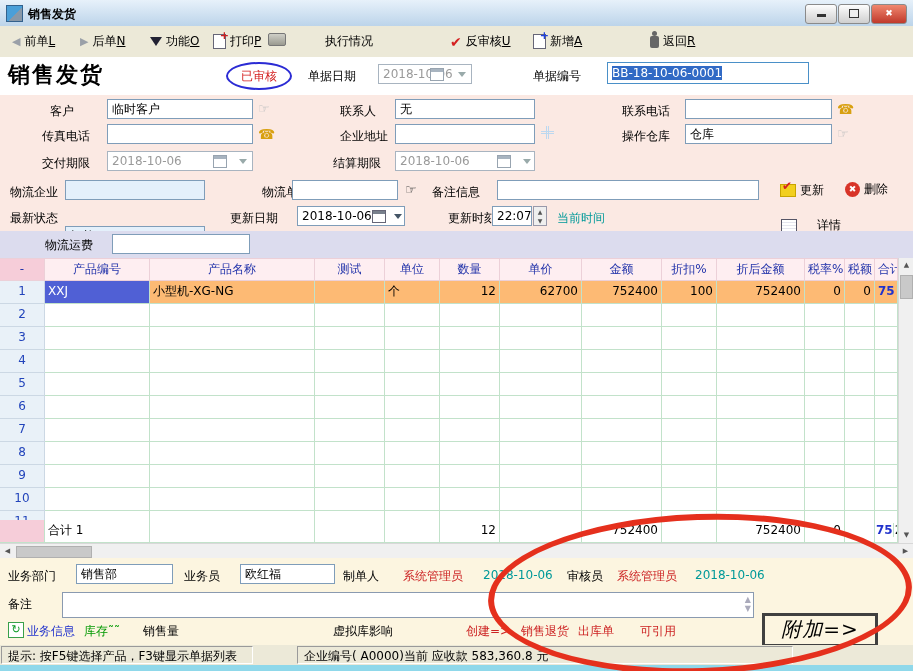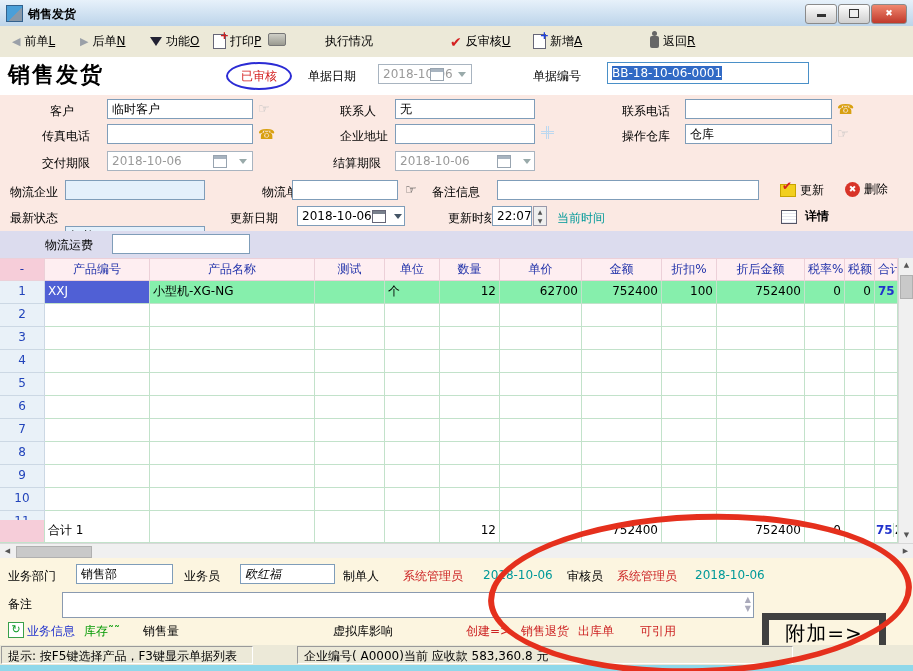--- a/index.html
+++ b/index.html
@@ -60,35 +60,35 @@
   .ico-det{width:14px;height:12px;border:1px solid #556;background:repeating-linear-gradient(#fff,#fff 2px,#ccd 3px);}
   
   .tablewrap{left:0;top:258px;width:913px;height:300px;background:#fff;}
   .trow{display:flex;width:898px;}
   .cell{border-right:1px solid #c2e2ca;border-bottom:1px solid #c2e2ca;box-sizing:border-box;height:23px;line-height:21px;padding:0 3px;overflow:hidden;white-space:nowrap;}
   .c0{width:45px}.c1{width:105px}.c2{width:165px}.c3{width:70px}.c4{width:55px}.c5{width:60px}
   .c6{width:82px}.c7{width:80px}.c8{width:55px}.c9{width:88px}.c10{width:40px}.c11{width:30px}.c12{width:23px}
   .hcell{background:#feeef1;color:#2233aa;text-align:center;border-color:#ecd0d8;border-top:1px solid #ecd0d8;}
   .hc0{background:#f6cdd9;}
   .rownum{background:#e9f1f8;color:#2244bb;text-align:center;border-color:#ccd8e4;}
-  .r1{background:#86efac;}
+  .r1{background:#fdba74;}
   .selcell{background:#5060d5;color:#fff;}
   .num{text-align:right;}
   .bluebold{color:#2233cc;font-weight:bold;}
   .totnum{background:#f6cdd9;}
   .vsb{left:898px;top:258px;width:15px;height:285px;background:#f0f0f0;border-left:1px solid #d8d8d8;box-sizing:border-box;}
   .hsb{left:0;top:543px;width:913px;height:15px;background:#f0f0f0;border-top:1px solid #d8d8d8;box-sizing:border-box;}
   .sbbtn{position:absolute;width:15px;height:15px;font-size:7px;color:#555;text-align:center;line-height:15px;}
   .sbthumb{position:absolute;background:#c9c9c9;border:1px solid #b0b0b0;box-sizing:border-box;}
   
   .footer{left:0;top:558px;width:913px;height:87px;background:#fcf5e0;}
   .remarkbox{background:#fff;border:1px solid #8a9ab0;box-sizing:border-box;position:relative;}
   .rspin{position:absolute;right:2px;top:2px;color:#aab;font-size:8px;line-height:9px;text-align:center;}
   .ico-bi{width:14px;height:14px;border:1px solid #39a04a;color:#0a9a22;font-size:11px;line-height:13px;text-align:center;background:#fff;}
-  .attach{border:7px solid #404040;font-size:20px;text-align:center;line-height:27px;letter-spacing:1px;}
+  .attach{border:3px solid #404040;font-size:20px;text-align:center;line-height:27px;letter-spacing:1px;font-style:italic;}
   
   .statusbar{left:0;top:645px;width:913px;height:20px;background:#ece9d8;}
   .spanel{position:absolute;top:1px;height:18px;box-sizing:border-box;line-height:16px;padding:1px 6px;
           border:1px solid;border-color:#9a9a9a #fff #fff #9a9a9a;white-space:nowrap;overflow:hidden;}
   .bottomedge{left:0;top:665px;width:913px;height:6px;background:#8fd8ea;}
   
   .redoval{left:488px;top:514px;width:412px;height:148px;border:6px solid #e5301d;border-radius:50%;
            transform:rotate(-2deg);pointer-events:none;z-index:60;}
 </style>
 </head>
@@ -209,21 +209,21 @@
     <span class="abs lbl" style="left:10px;top:115px;">最新状态</span>
     <div class="abs inp dd" style="left:65px;top:111px;width:140px;">打单</div>
     <span class="abs lbl" style="left:230px;top:115px;">更新日期</span>
     <div class="abs inp" style="left:297px;top:111px;width:108px;">2018-10-06</div>
     <span class="abs cal on" style="left:372px;top:115px;"></span>
     <span class="abs chev" style="left:394px;top:119px;"></span>
     <span class="abs lbl" style="left:432px;top:115px;margin-left:16px;">更新时刻</span>
     <div class="abs inp" style="left:492px;top:111px;width:40px;">22:07</div>
     <div class="abs spin" style="left:533px;top:111px;"><span>▲</span><br><span>▼</span></div>
     <span class="abs teal" style="left:557px;top:115px;">当前时间</span>
-    <div class="abs tbitem" style="left:781px;top:113px;position:absolute;display:flex;gap:8px;font-weight:bold;">
+    <div class="abs tbitem" style="left:781px;top:122px;position:absolute;display:flex;gap:20px;">
       <span class="ico-det"></span>
       <span>详情</span>
     </div>
   </div>
 
   <div class="abs freight">
     <span class="abs lbl" style="left:45px;top:6px;">物流运费</span>
     <div class="abs inp" style="left:112px;top:3px;width:138px;"></div>
   </div>
 
@@ -434,21 +434,21 @@
   <div class="abs hsb">
     <div class="sbbtn" style="left:0;">◀</div>
     <div class="sbthumb" style="left:16px;top:2px;width:76px;height:12px;"></div>
     <div class="sbbtn" style="right:0;">▶</div>
   </div>
 
   <div class="abs footer">
     <span class="abs lbl" style="left:8px;top:10px;">业务部门</span>
     <div class="abs inp" style="left:76px;top:6px;width:97px;">销售部</div>
     <span class="abs lbl" style="left:184px;top:10px;">业务员</span>
-    <div class="abs inp" style="left:240px;top:6px;width:95px;font-style:italic;">欧红福</div>
+    <div class="abs inp" style="left:240px;top:6px;width:95px;">欧红福</div>
     <span class="abs" style="left:344px;top:8px;color:#8aa4c8;">. .</span>
     <span class="abs lbl" style="left:343px;top:10px;left:343px;">制单人</span>
     <span class="abs redtx" style="left:403px;top:10px;">系统管理员</span>
     <span class="abs teal" style="left:483px;top:10px;">2018-10-06</span>
     <span class="abs lbl" style="left:567px;top:10px;">审核员</span>
     <span class="abs redtx" style="left:617px;top:10px;">系统管理员</span>
     <span class="abs teal" style="left:695px;top:10px;">2018-10-06</span>
 
     <span class="abs lbl" style="left:8px;top:38px;">备注</span>
     <div class="abs remarkbox" style="left:62px;top:34px;width:692px;height:26px;">

